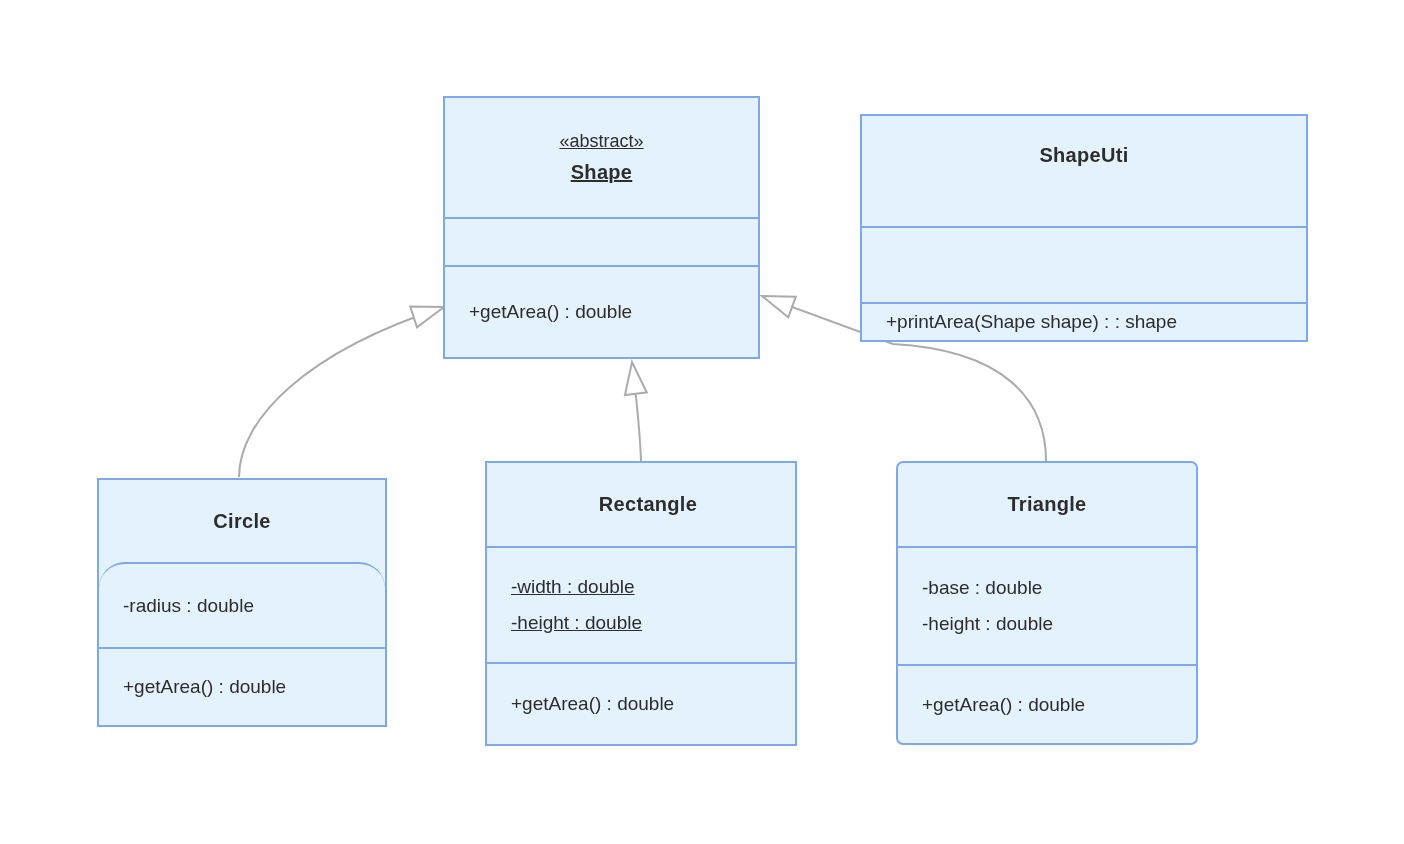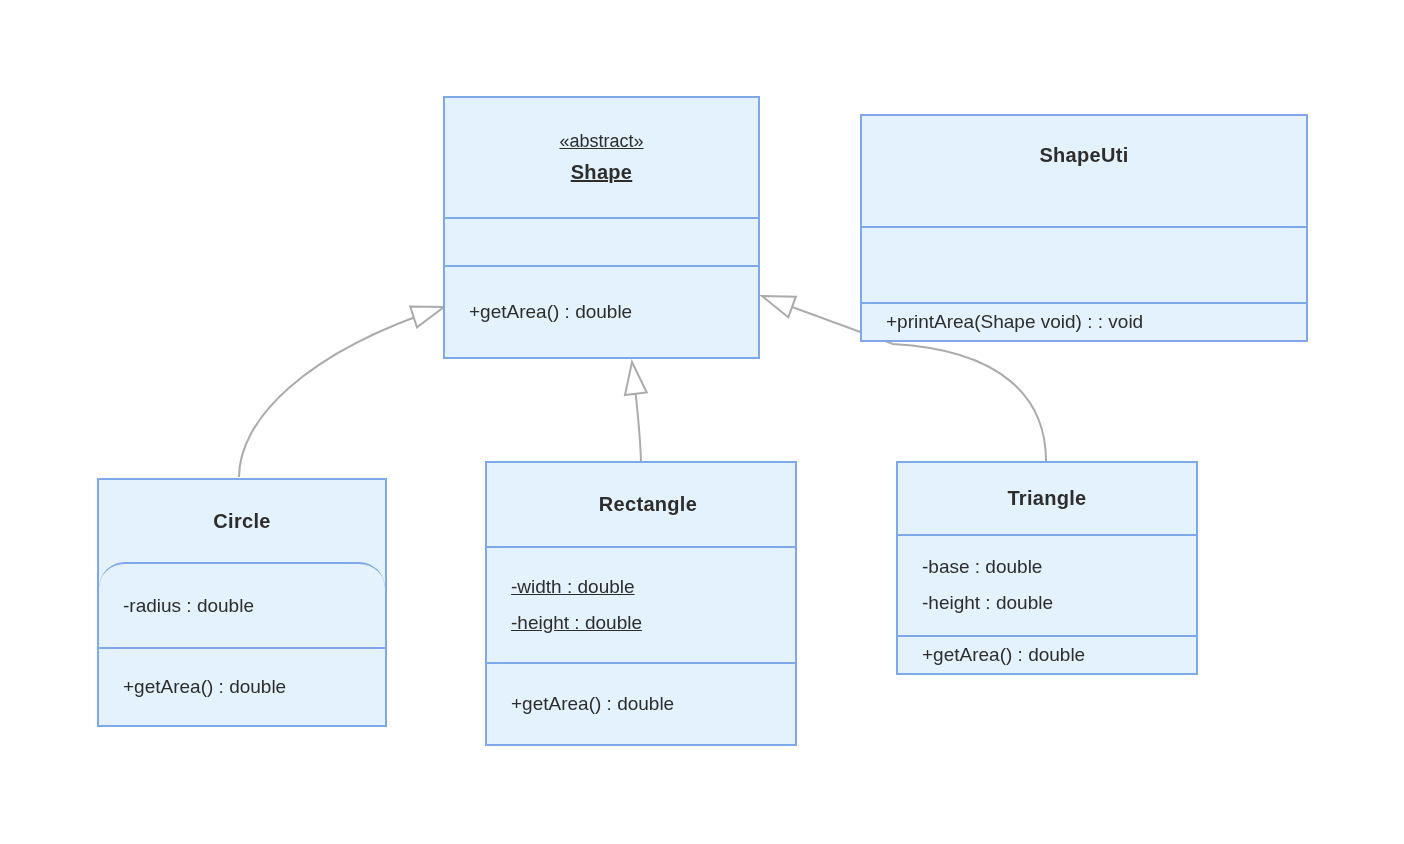--- a/index.html
+++ b/index.html
@@ -79,21 +79,21 @@
       <div class="member">+getArea() : double</div>
     </div>
   </div>
 
   <div class="class-box" style="left:860px; top:114px; width:448px; height:228px;gap:31px;">
     <div class="sec title" style="height:84px;">
       <div class="cname">ShapeUti</div>
     </div>
     <div class="sec members attrs" style="height:47px;"></div>
     <div class="sec members methods">
-      <div class="member">+printArea(Shape void) : : void</div>
+      <div class="member">+printArea(Shape shape) : : shape</div>
     </div>
   </div>
 
   <div class="class-box" style="left:97px; top:478px; width:290px; height:249px;">
     <div class="sec title" style="height:82px;">
       <div class="cname">Circle</div>
     </div>
     <div class="sec members attrs" style="height:85px;border-radius:26px;">
       <div class="member">-radius : double</div>
     </div>
@@ -108,21 +108,21 @@
     </div>
     <div class="sec members attrs" style="height:116px;text-decoration:underline;">
       <div class="member">-width : double</div>
       <div class="member">-height : double</div>
     </div>
     <div class="sec members methods">
       <div class="member">+getArea() : double</div>
     </div>
   </div>
 
-  <div class="class-box" style="left:896px; top:461px; width:302px; height:214px;">
+  <div class="class-box" style="left:896px; top:461px; width:302px; height:284px;border-radius:7px;">
     <div class="sec title" style="height:83px;">
       <div class="cname">Triangle</div>
     </div>
     <div class="sec members attrs" style="height:118px;">
       <div class="member">-base : double</div>
       <div class="member">-height : double</div>
     </div>
     <div class="sec members methods">
       <div class="member">+getArea() : double</div>
     </div>

